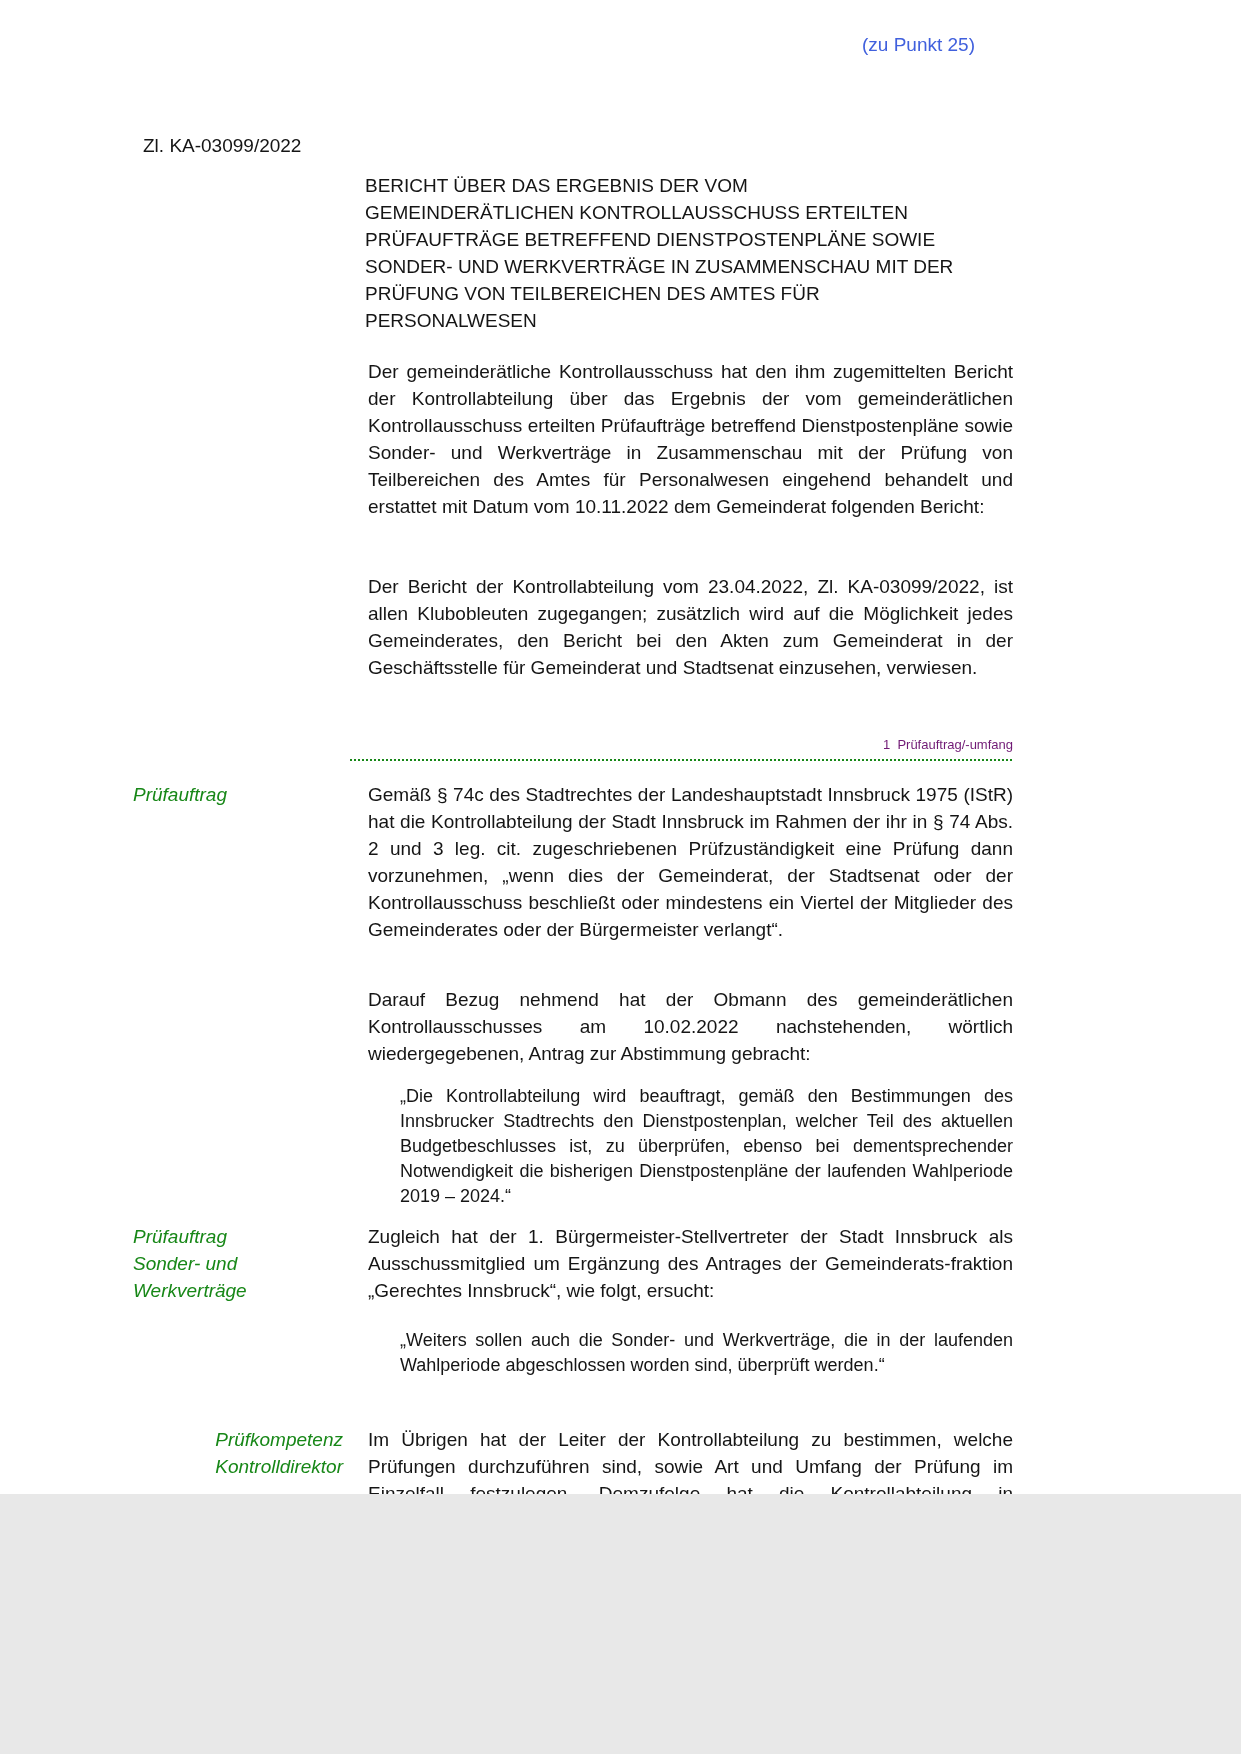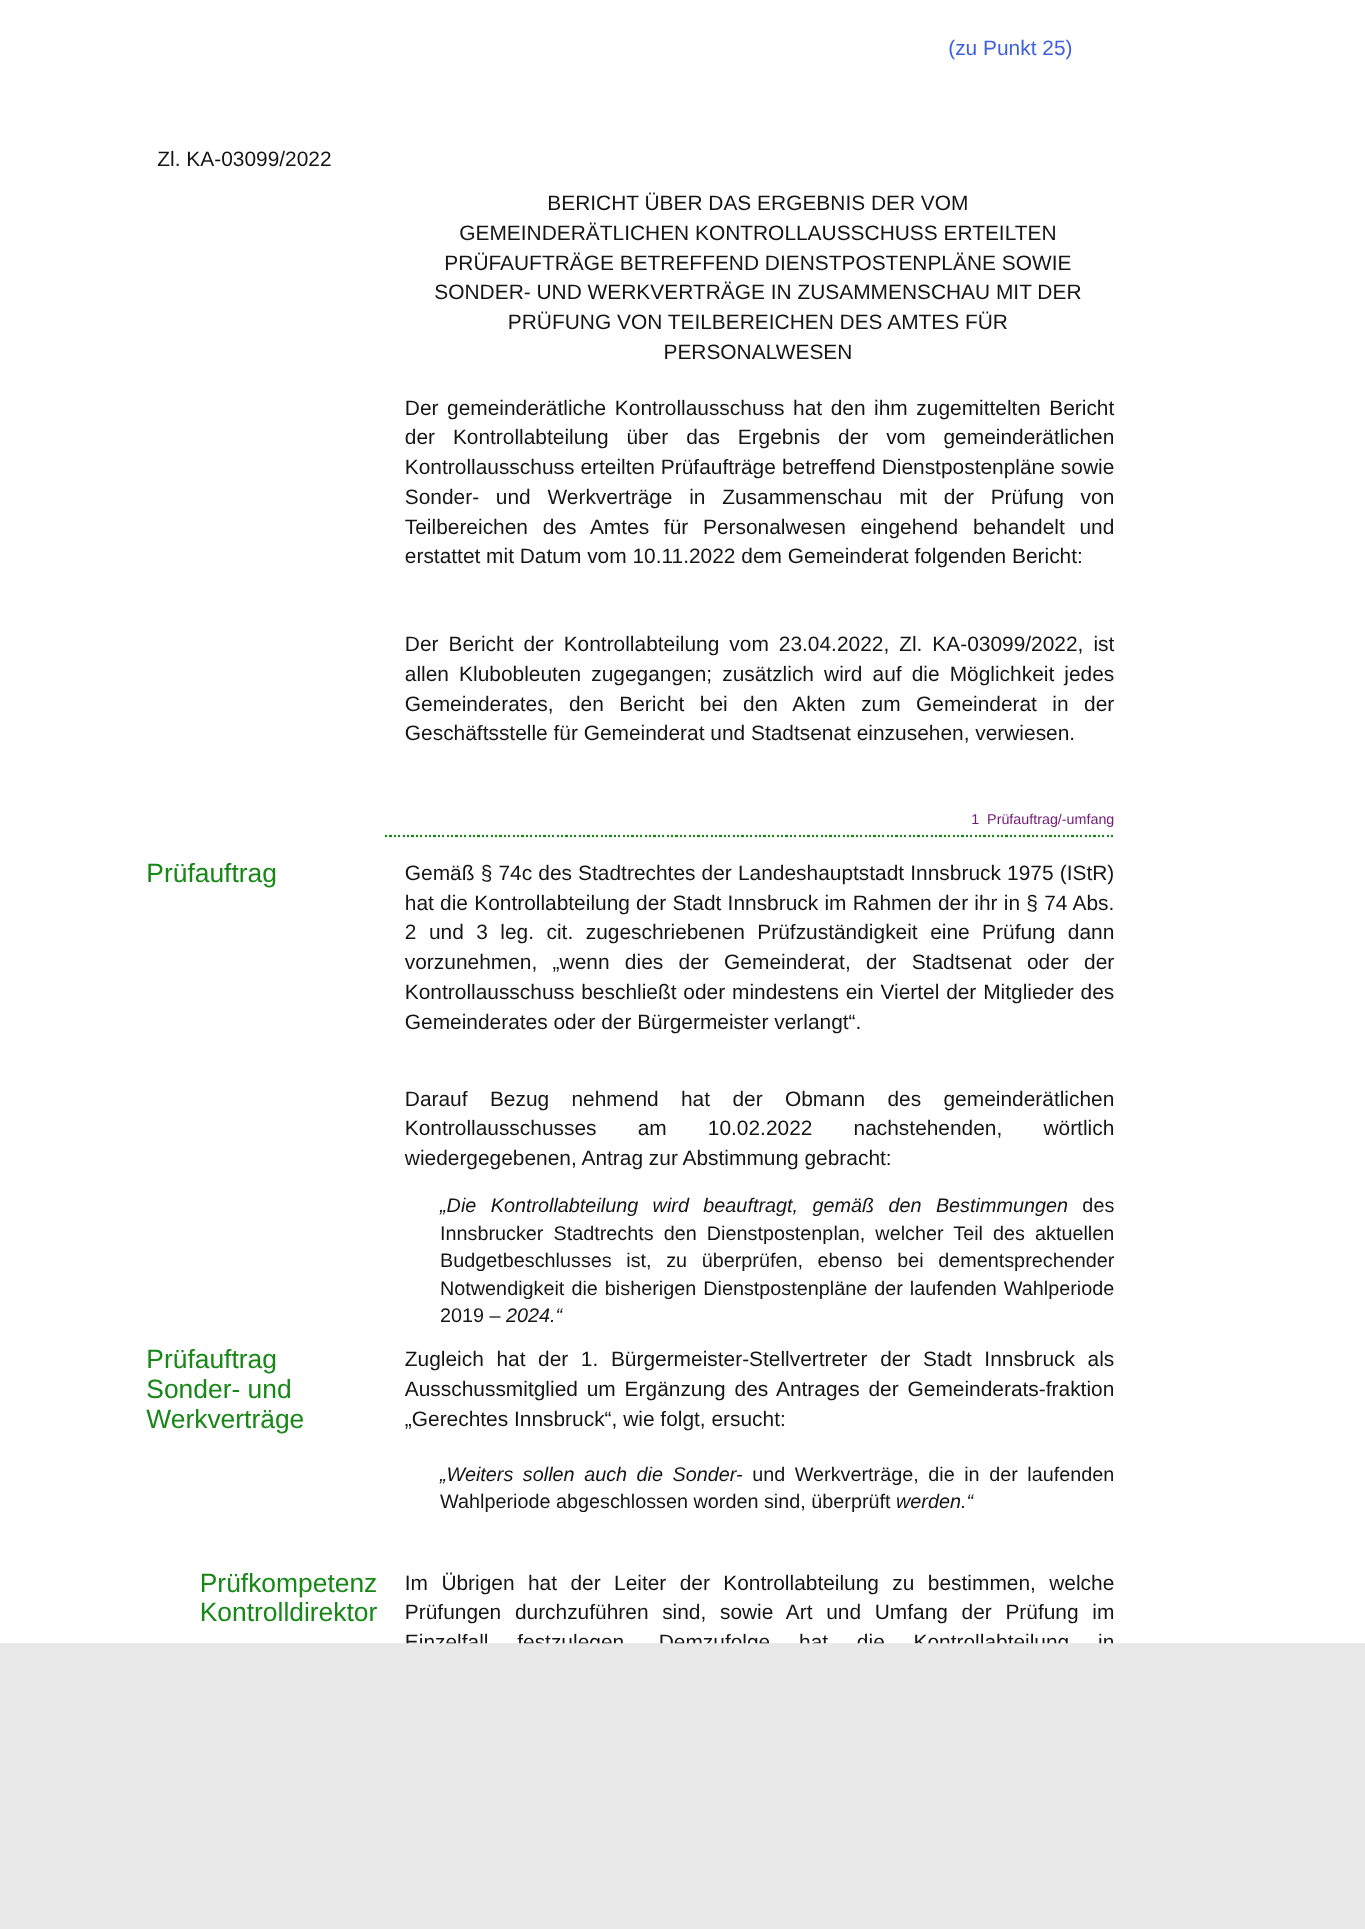--- a/index.html
+++ b/index.html
@@ -18,21 +18,20 @@
     font-size: 19px; line-height: 24px;
     color: #4060dd;
   }
   .ref-number {
     top: 134px; left: 143px;
     font-size: 19px; line-height: 24px;
   }
   .doc-title {
     top: 172px; left: 365px; width: 648px;
     font-size: 19px; line-height: 27px;
-    text-align: center;
     white-space: pre-line;
   }
   .body-col { left: 368px; width: 645px; }
   .para {
     font-size: 19px; line-height: 27px;
     text-align: justify;
   }
   .section-heading {
     top: 733px; left: 350px; width: 663px;
     font-size: 13px; line-height: 24px;
@@ -44,30 +43,31 @@
     height: 2px;
     background-image: repeating-linear-gradient(to right, #178717 0, #178717 2px, transparent 2px, transparent 4px);
   }
   .dotline.green-line { top: 759px; left: 350px; width: 663px; }
   .dotline.footer-line {
     top: 1622px; left: 145px; width: 862px;
     background-image: repeating-linear-gradient(to right, #3a3a3a 0, #3a3a3a 2px, transparent 2px, transparent 4px);
   }
   .margin-label {
     left: 133px; width: 210px;
-    font-size: 24px; line-height: 27px;
+    font-size: 19px; line-height: 27px;
     color: #178717;
     white-space: pre-line;
+    font-style: italic;
   }
   .quote {
     left: 400px; width: 613px;
     font-size: 18px; line-height: 25px;
     text-align: justify;
   }
-  .quote .it { font-style: italic; }
+  .quote .it { }
   .footer-left  { top: 1633px; left: 145px;  font-size: 19px; line-height: 24px; }
   .footer-center{ top: 1633px; left: 340px; width: 540px; text-align: center; font-size: 19px; line-height: 24px; }
   .footer-page  { top: 1633px; left: 963px; width: 50px; text-align: right; font-size: 19px; line-height: 24px; }
 </style>
 </head>
 <body>
 
 <div class="page">
 
   <div class="abs corner-note">(zu Punkt 25)</div>

